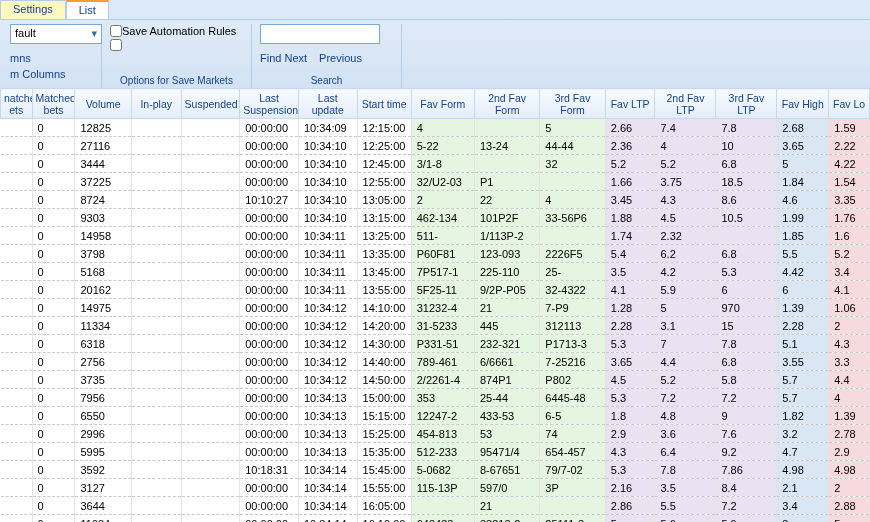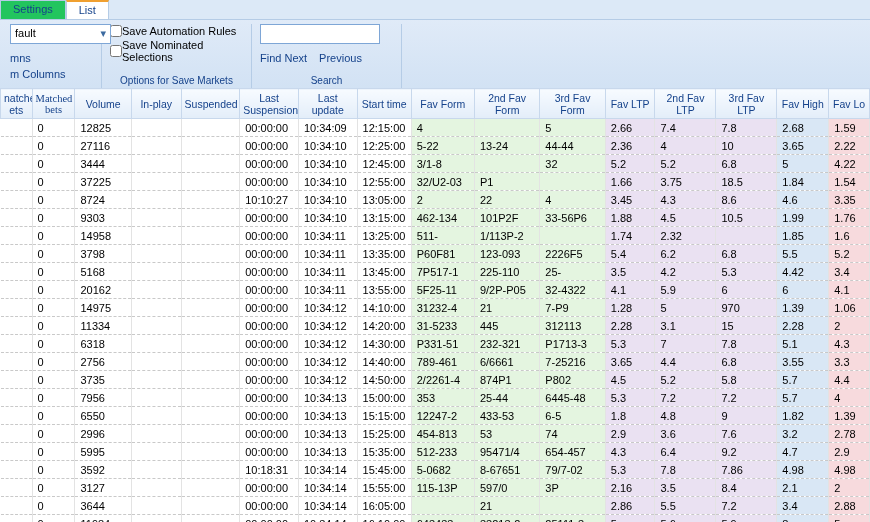--- a/index.html
+++ b/index.html
@@ -1,27 +1,27 @@
 <!DOCTYPE html>
 <html><head>
 <meta charset="utf-8">
 <style>
   * { box-sizing: border-box; margin: 0; padding: 0; }
   body { font-family: "Segoe UI", Tahoma, sans-serif; font-size: 11px; background: #fff; overflow: hidden; width: 870px; height: 522px; }
   
   .ribbon { background: linear-gradient(#e4edf9, #d2e2f4); border-bottom: 1px solid #a7c0e0; }
   .tabs { display: flex; height: 20px; background: #dce9f7; border-bottom: 1px solid #b5cce6; }
-  .tab { padding: 2px 12px; border: 1px solid #b5cce6; border-bottom: none; background: #22c55e; color: #15428b; cursor: pointer; }
+  .tab { padding: 2px 12px; border: 1px solid #b5cce6; border-bottom: none; background: #fef9c3; color: #15428b; cursor: pointer; }
   .tab.active { background: #fff; border-top: 2px solid #f0a030; }
   
   .ribbon-body { display: flex; padding: 4px 2px 0 2px; height: 68px; }
   .ribbon-group { border-right: 1px solid #b5cce6; padding: 0 8px; display: flex; flex-direction: column; }
   .ribbon-group-label { color: #15428b; text-align: center; font-size: 10px; margin-top: auto; padding: 2px 0; }
   
-  .combo { display:inline-block; width: 101px; height: 20px; border: 1px solid #7ea6d6; background: #fff; padding: 2px 16px 2px 4px; position: relative; }
+  .combo { display:inline-block; width: 92px; height: 20px; border: 1px solid #7ea6d6; background: #fff; padding: 2px 16px 2px 4px; position: relative; }
   .combo::after { content: "▾"; position: absolute; right: 4px; top: 2px; color: #3b6aa0; }
   .link { color: #15428b; cursor: pointer; padding: 2px 0; }
   .chk { display: flex; align-items: center; padding: 1px 0; }
   .chk input { width: 12px; height: 12px; }
   .txtinput { width: 120px; height: 20px; border: 1px solid #7ea6d6; background: #fff; }
   
   .grid-wrap { position: absolute; top: 88px; left: 0; right: 0; bottom: 0; overflow: hidden; }
   table { border-collapse: collapse; table-layout: fixed; width: 100%; }
   th { background: linear-gradient(#f7fbff, #e3edf9); border: 1px solid #c8d8ec; color: #15428b; font-weight: normal; padding: 2px 3px; height: 30px; font-size: 10.5px; text-align: center; overflow: hidden; }
   td { border-bottom: 1px dashed #c9c9c9; border-right: 1px solid #e3e3e3; padding: 1px 5px; height: 18px; overflow: hidden; white-space: nowrap; font-size: 11px; }
@@ -46,42 +46,41 @@
       <div class="link">mns</div>
       <div class="link">m Columns</div>
     </div>
     <div class="ribbon-group" style="width:150px">
       <label class="chk">
           <input type="checkbox" style="">
           <span>Save Automation Rules</span>
         </label>
       <label class="chk">
           <input type="checkbox" style="">
-          <span>Save Nominated Selections</span>
         </label>
       <div class="ribbon-group-label">Options for Save Markets</div>
     </div>
     <div class="ribbon-group" style="width:150px">
       <input class="txtinput" type="text" style="">
       <div style="height:6px"></div>
       <div style="display:flex;gap:12px">
         <span class="link">Find Next</span>
         <span class="link">Previous</span>
       </div>
       <div class="ribbon-group-label">Search</div>
     </div>
   </div>
 </div>
 
 <div class="grid-wrap">
   <table>
     <thead>
         <tr id="hdr-row">
           <th style="width: 28px;">natched<br>ets</th>
-          <th style="width: 38px; font-family: Liberation Serif, serif;">Matched<br>bets</th>
+          <th style="width: 38px;">Matched<br>bets</th>
           <th style="width: 50px;">Volume</th>
           <th style="width: 44px;">In-play</th>
           <th style="width: 52px;">Suspended</th>
           <th style="width: 52px;">Last<br>Suspension</th>
           <th style="width: 52px;">Last update</th>
           <th style="width: 48px;">Start time</th>
           <th style="width: 56px;">Fav Form</th>
           <th style="width: 58px;">2nd Fav Form</th>
           <th style="width: 58px;">3rd Fav Form</th>
           <th style="width: 44px;">Fav LTP</th>

